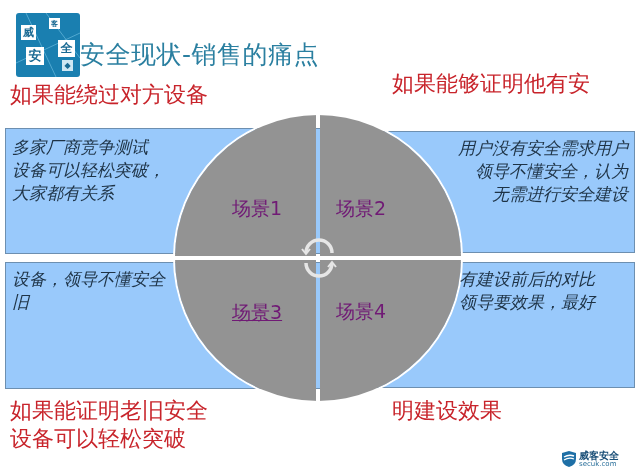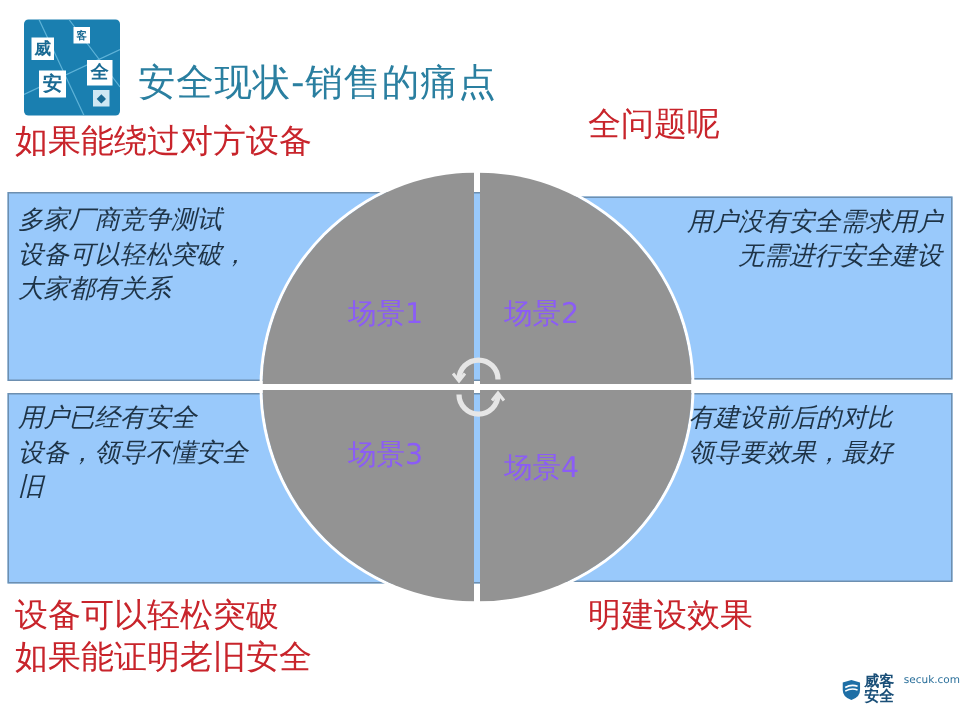--- a/index.html
+++ b/index.html
@@ -16,21 +16,21 @@
     position:absolute; background:#ffffff; color:#1a6a93;
     display:flex; align-items:center; justify-content:center;
     font-weight:bold;
   }
   .logo .c1 { left:5px; top:12px; width:15px; height:15px; font-size:11px; }
   .logo .c2 { left:33px; top:5px; width:11px; height:11px; font-size:7px; }
   .logo .c3 { left:10px; top:34px; width:18px; height:18px; font-size:13px; }
   .logo .c4 { left:42px; top:27px; width:17px; height:17px; font-size:12px; }
   .logo .c5 { left:46px; top:47px; width:11px; height:11px; font-size:8px; background:#cfe7f3; }
   .title {
-    position:absolute; left:92px; top:38px; font-size:25px; color:#2a7fa0;
+    position:absolute; left:80px; top:38px; font-size:25px; color:#2a7fa0;
     white-space:nowrap; letter-spacing:0.5px;
   }
   .red {
     position:absolute; color:#c8242b; font-size:22px; line-height:28px;
     white-space:nowrap;
   }
   .box {
     position:absolute; background:#99c9fb; border:1px solid #6d8fb0;
     box-sizing:border-box;
   }
@@ -41,29 +41,29 @@
     position:absolute; left:175px; top:115px; width:286px; height:286px;
     border-radius:50%; overflow:hidden;
     box-shadow:0 0 0 2px #ffffff;
   }
   .quad { position:absolute; width:141px; height:141px; background:#939393; }
   .q1 { left:0; top:0; }
   .q2 { left:145px; top:0; }
   .q3 { left:0; top:145px; }
   .q4 { left:145px; top:145px; }
   .q-label {
-    position:absolute; color:#8b5cf6; font-size:19px; white-space:nowrap;
+    position:absolute; color:#701a75; font-size:19px; white-space:nowrap;
   }
   .cycle {
     position:absolute; left:300px; top:237px; width:38px; height:42px;
   }
   .brand {
     position:absolute; left:561px; top:450px; display:flex; align-items:center;
   }
-  .brand-text { display:flex; flex-direction:row; margin-left:2px; line-height:1; }
+  .brand-text { display:flex; flex-direction:column; margin-left:2px; line-height:1; }
   .brand-cn { font-size:10px; color:#1a4f78; font-weight:bold; }
   .brand-en { font-size:7px; color:#2a6f9a; }
 </style>
 </head>
 <body>
 
 <div class="logo">
   <svg width="64" height="64" style="position:absolute;left:0;top:0">
     <line x1="0" y1="50" x2="64" y2="20" stroke="#5fb3d8" stroke-width="0.8"></line>
     <line x1="10" y1="0" x2="40" y2="64" stroke="#5fb3d8" stroke-width="0.8"></line>
@@ -74,25 +74,25 @@
   <div class="cell c3">安</div>
   <div class="cell c4">全</div>
   <div class="cell c5">◆</div>
 </div>
 <div class="title">安全现状-销售的痛点</div>
 
 <div class="red" style="left:10px; top:81px;">
   <div>如果能绕过对方设备</div>
 </div>
 <div class="red" style="left:392px; top:70px;">
-  <div>全问题呢</div>
+  <div>如果能够证明他有安</div>
 </div>
 <div class="red" style="left:10px; top:397px;">
+  <div>如果能证明老旧安全</div>
   <div>设备可以轻松突破</div>
-  <div>如果能证明老旧安全</div>
 </div>
 <div class="red" style="left:392px; top:397px;">
   <div>明建设效果</div>
 </div>
 
 <div class="box" style="left:5px; top:128px; width:316px; height:126px;"></div>
 <div class="box" style="left:320px; top:131px; width:315px; height:122px;"></div>
 <div class="box" style="left:5px; top:262px; width:316px; height:127px;"></div>
 <div class="box" style="left:320px; top:262px; width:315px; height:126px;"></div>
 
@@ -103,35 +103,35 @@
   <div class="quad q4"></div>
 </div>
 
 <div class="box-text" style="left:12px; top:136px;">
   <div>多家厂商竞争测试</div>
   <div>设备可以轻松突破，</div>
   <div>大家都有关系</div>
 </div>
 <div class="box-text" style="right:12px; top:137px; text-align:right;">
   <div>用户没有安全需求用户</div>
+  <div>领导不懂安全，认为</div>
   <div>无需进行安全建设</div>
 </div>
 <div class="box-text" style="left:12px; top:268px;">
-  <div>用户已经有安全</div>
   <div>设备，领导不懂安全</div>
   <div>旧</div>
 </div>
 <div class="box-text" style="left:459px; top:268px;">
   <div>有建设前后的对比</div>
   <div>领导要效果，最好</div>
 </div>
 
 <div class="q-label" style="left:232px; top:196px;">场景1</div>
 <div class="q-label" style="left:336px; top:196px;">场景2</div>
-<div class="q-label" style="left:232px; top:290px;">场景3</div>
+<div class="q-label" style="left:232px; top:300px;text-decoration:underline;">场景3</div>
 <div class="q-label" style="left:336px; top:299px;">场景4</div>
 
 <svg class="cycle" viewBox="0 0 38 42">
   <path d="M6 16 A13 13 0 0 1 32 16" fill="none" stroke="#e6e6e6" stroke-width="3.5"></path>
   <path d="M32 26 A13 13 0 0 1 6 26" fill="none" stroke="#e6e6e6" stroke-width="3.5"></path>
   <path d="M2 12 L6 17 L10 12" fill="none" stroke="#e6e6e6" stroke-width="2"></path>
   <path d="M28 30 L32 25 L36 30" fill="none" stroke="#e6e6e6" stroke-width="2"></path>
 </svg>
 
 <div class="brand">

